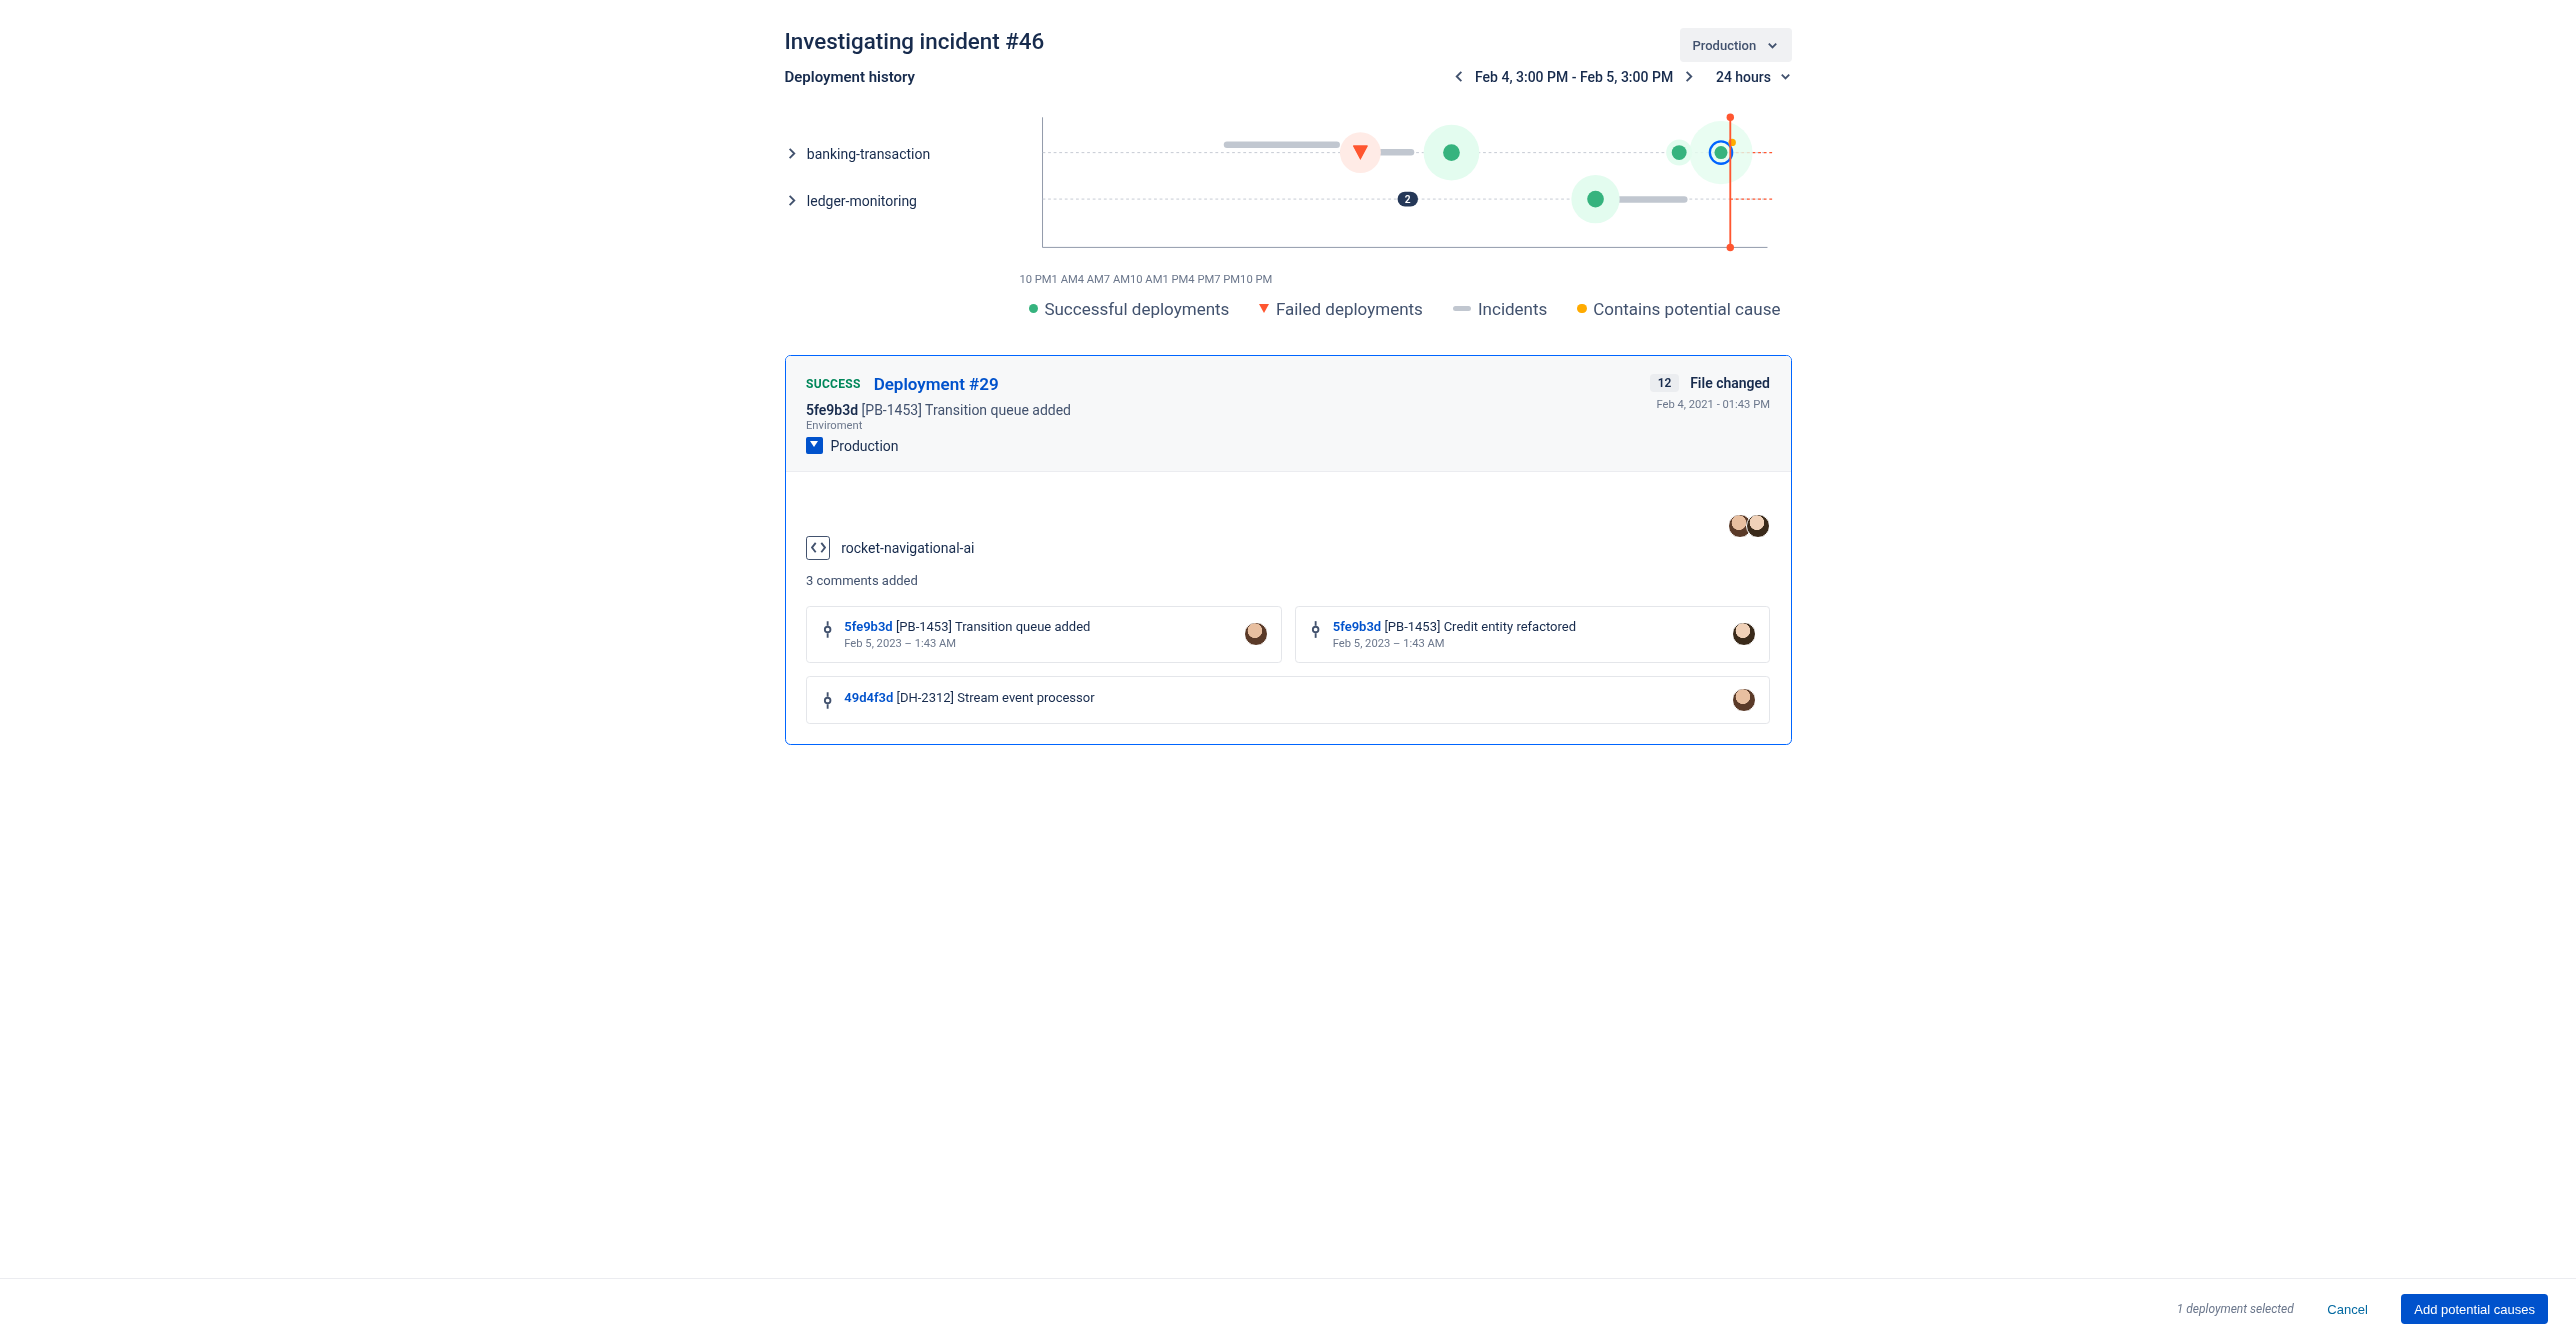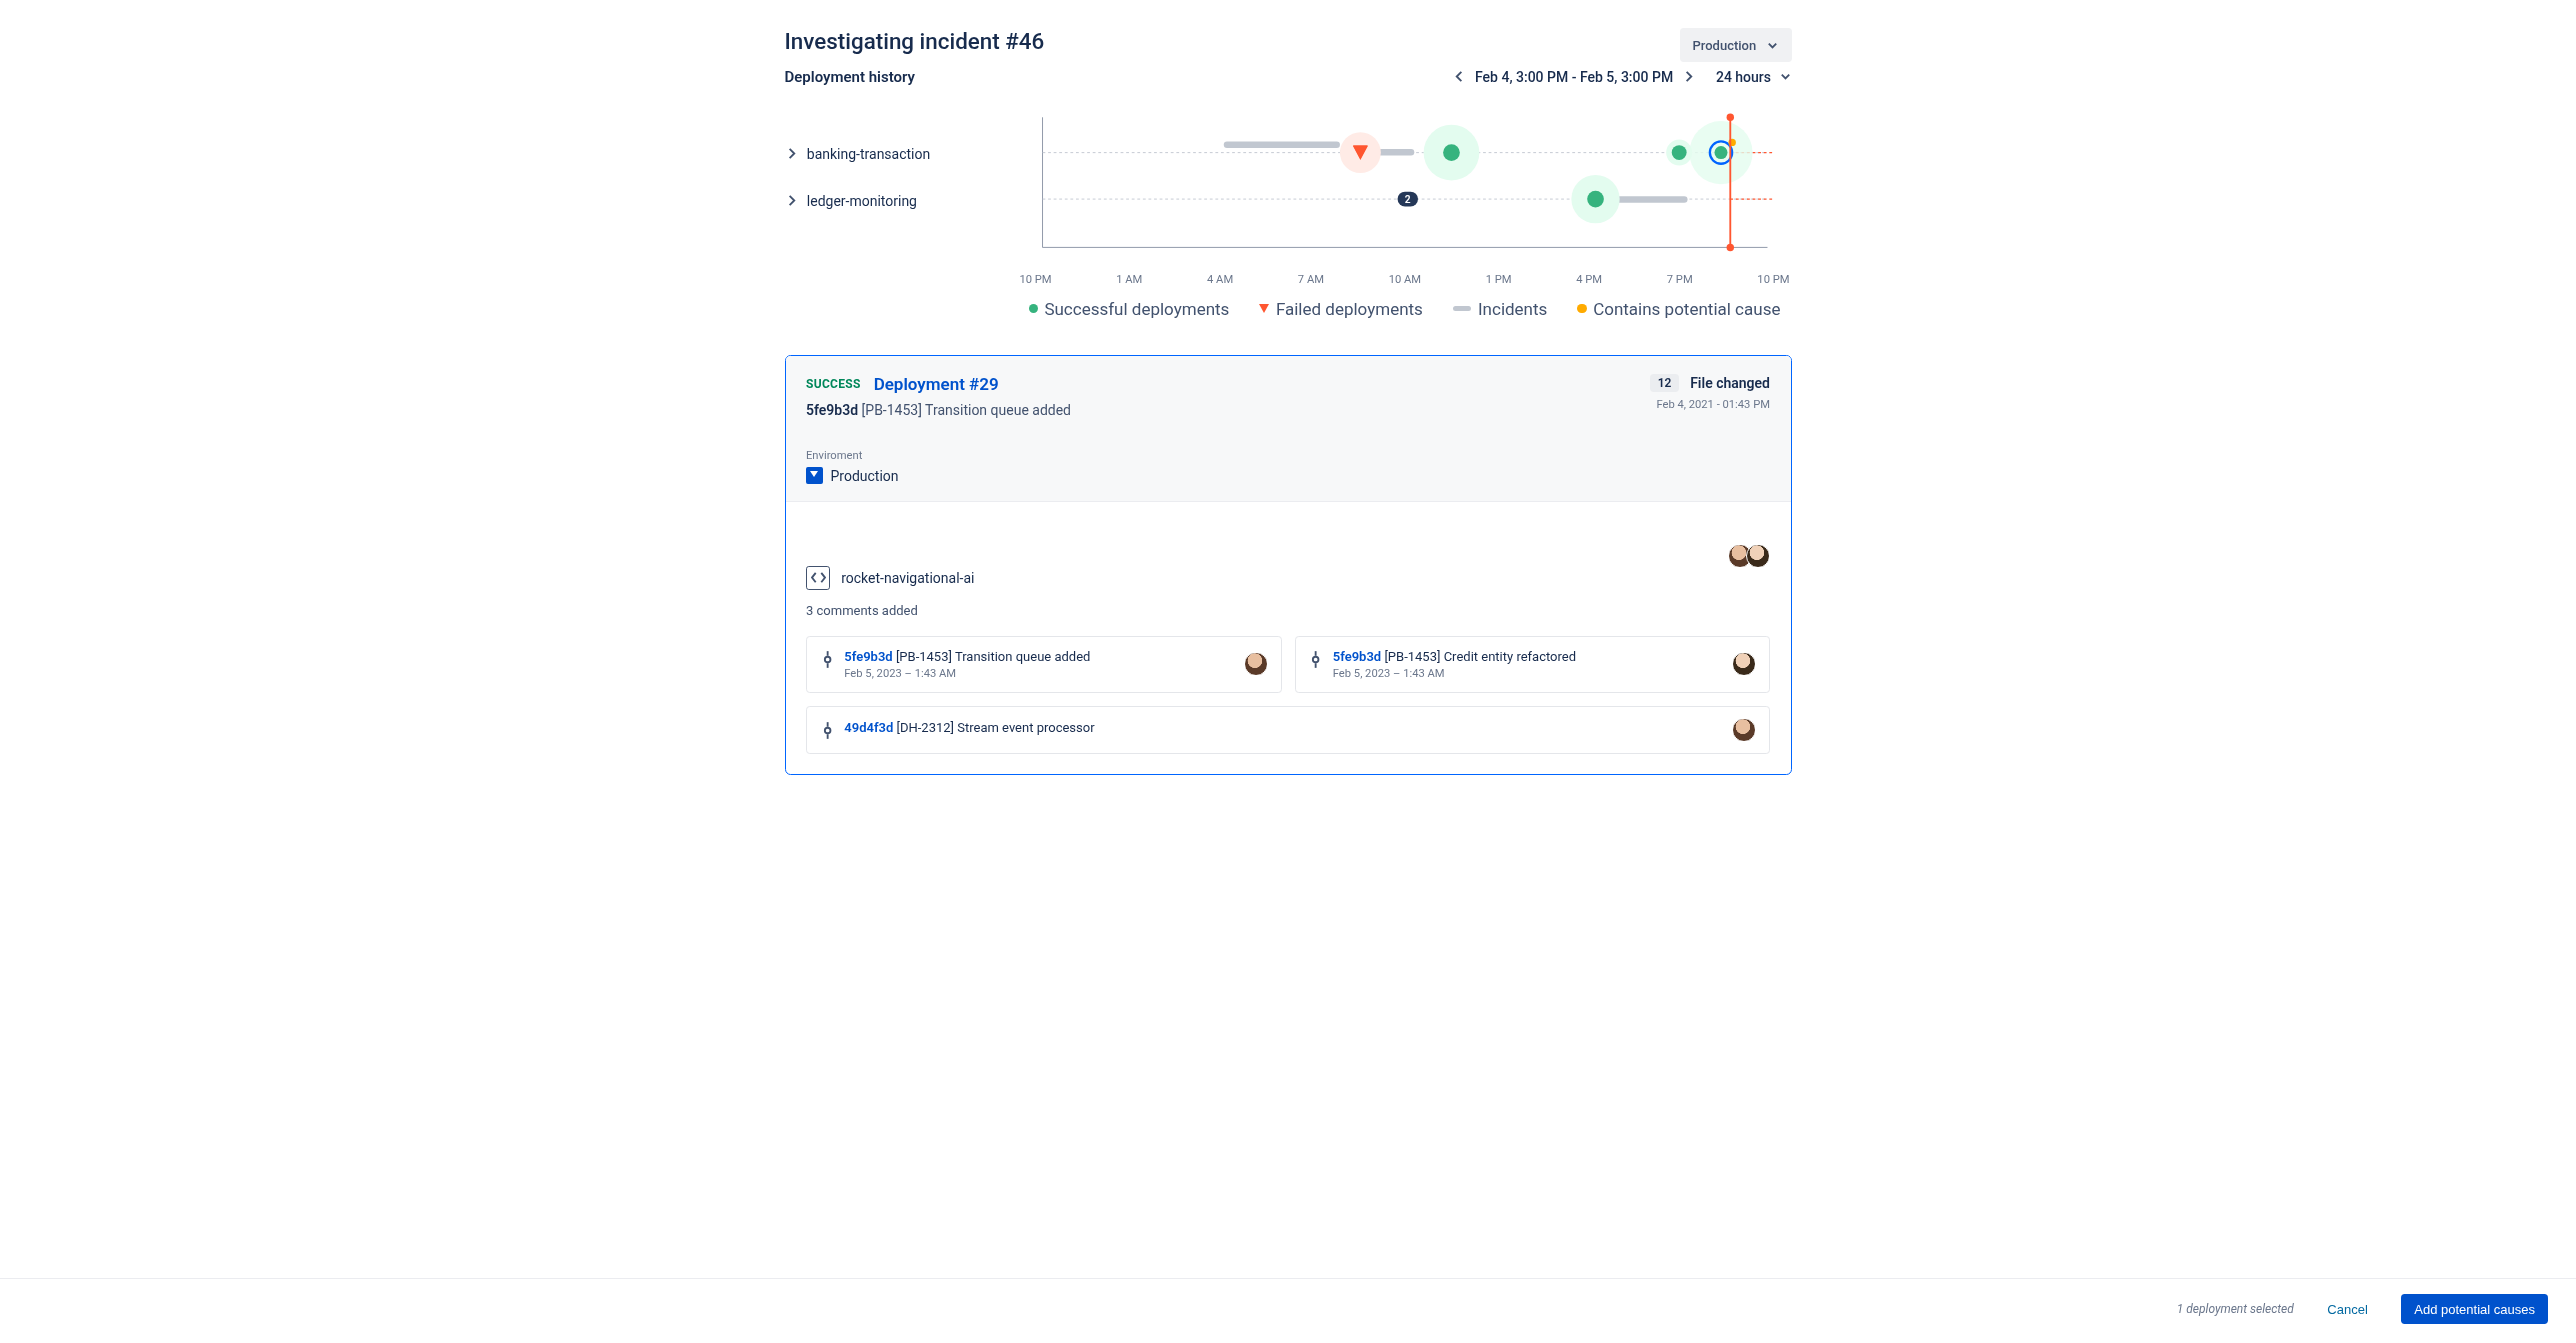--- a/index.html
+++ b/index.html
@@ -84,21 +84,21 @@
     gap:9.3px;
     height:47px;
     color:#172B4D;
     font-size:14px;
   }
   .timeline-right {
     flex:1;
     position:relative;
   }
   .timeline-svg { width:100%; height:158px; }
-  .x-labels { display:flex; justify-content:space-between; font-size:11.2px; color:#6B778C; margin-top:3.7px; padding:0 1.9px; }
+  .x-labels { display:flex; justify-content:flex-start; font-size:11.2px; color:#6B778C; margin-top:3.7px; padding:0 1.9px; }
   .legend {
     display:flex;
     justify-content:center;
     gap:30px;
     margin-top:13px;
     font-size:17px;
     color:#42526E;
   }
   .legend-item { display:flex; align-items:center; gap:6.5px; }
   .dot-g { width:9.3px; height:9.3px; border-radius:50%; background:#36B37E; }
@@ -128,21 +128,21 @@
   .badge-success { color:#00875A; font-weight:700; letter-spacing:0.3px; font-size:12px; }
   .dep-link { color:#0052CC; font-weight:600; font-size:17px; }
   .dep-right { text-align:right; }
   .file-row { display:flex; align-items:center; justify-content:flex-end; gap:11.2px; }
   .count-pill { background:#ebedf0; border-radius:3.7px; padding:1.9px 7.5px; font-weight:600; color:#172B4D; font-size:12px; }
   .file-changed { font-weight:600; color:#172B4D; font-size:14px; }
   .dep-time { color:#6B778C; font-size:11.2px; margin-top:5.6px; }
   .commit-line { margin-top:7.5px; font-size:14px; }
   .commit-hash { font-weight:600; color:#172B4D; }
   .commit-msg { color:#42526E; }
-  .env-label { color:#6B778C; font-size:11.2px; margin-top:31px; }
+  .env-label { color:#6B778C; font-size:11.2px; margin-top:1px; }
   .env-value { display:flex; align-items:center; gap:7.5px; margin-top:5.6px; font-size:14px; color:#172B4D; }
   .env-icon {
     width:17px; height:17px; background:#0052CC; border-radius:1.9px; position:relative;
   }
   .env-icon::after{
     content:''; position:absolute; left:3.7px; top:3.7px; border-left:4.7px solid transparent; border-right:4.7px solid transparent; border-top:6.5px solid #fff;
   }
 
   .dep-body {
     padding: 20.5px;

